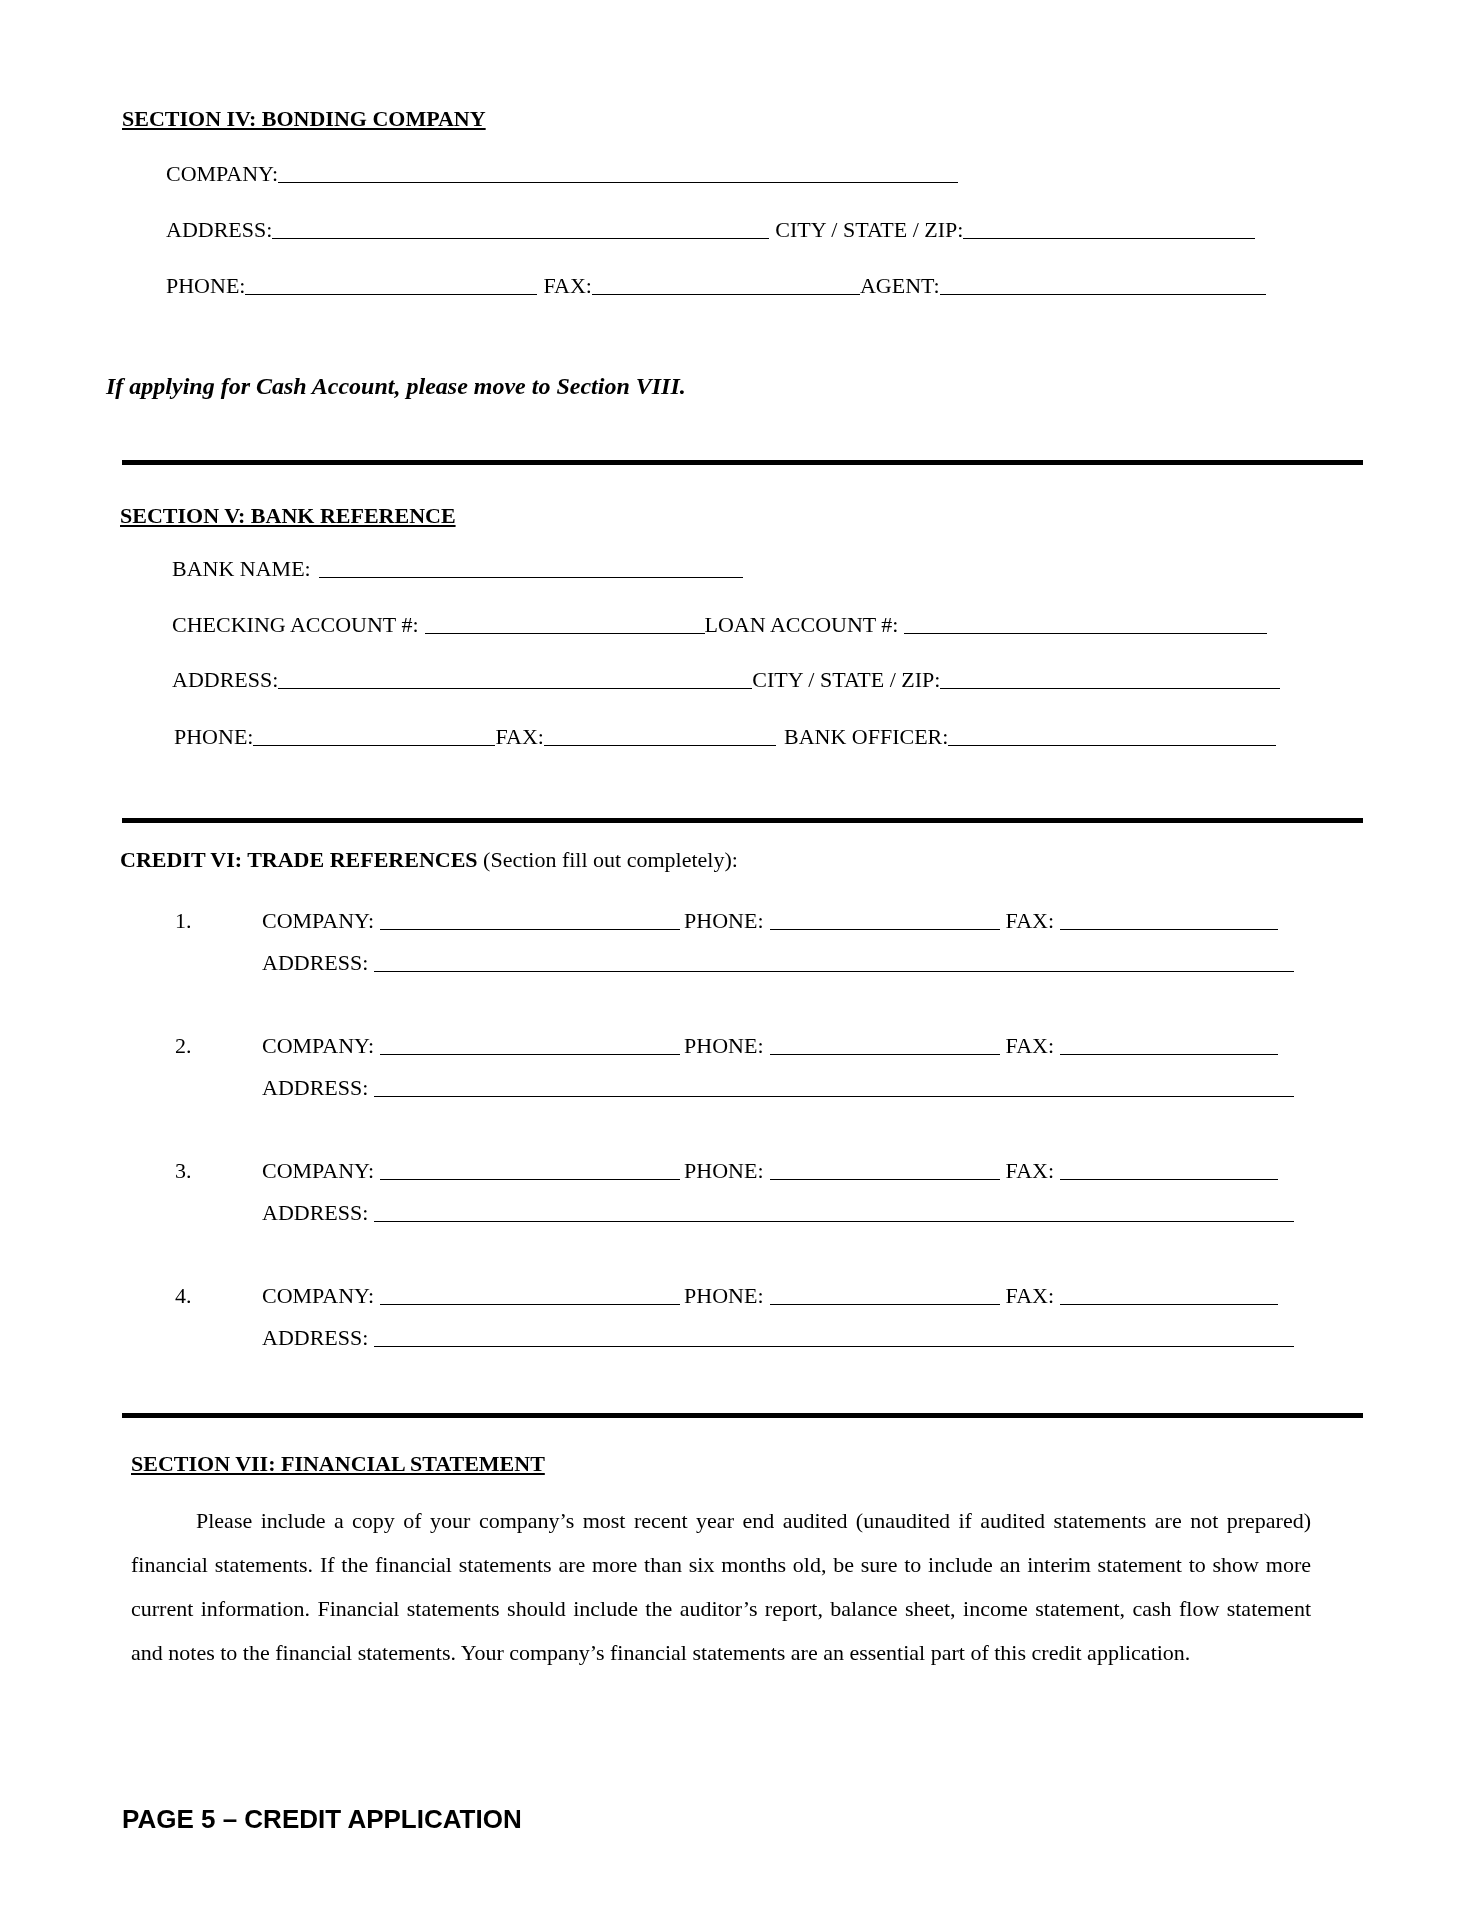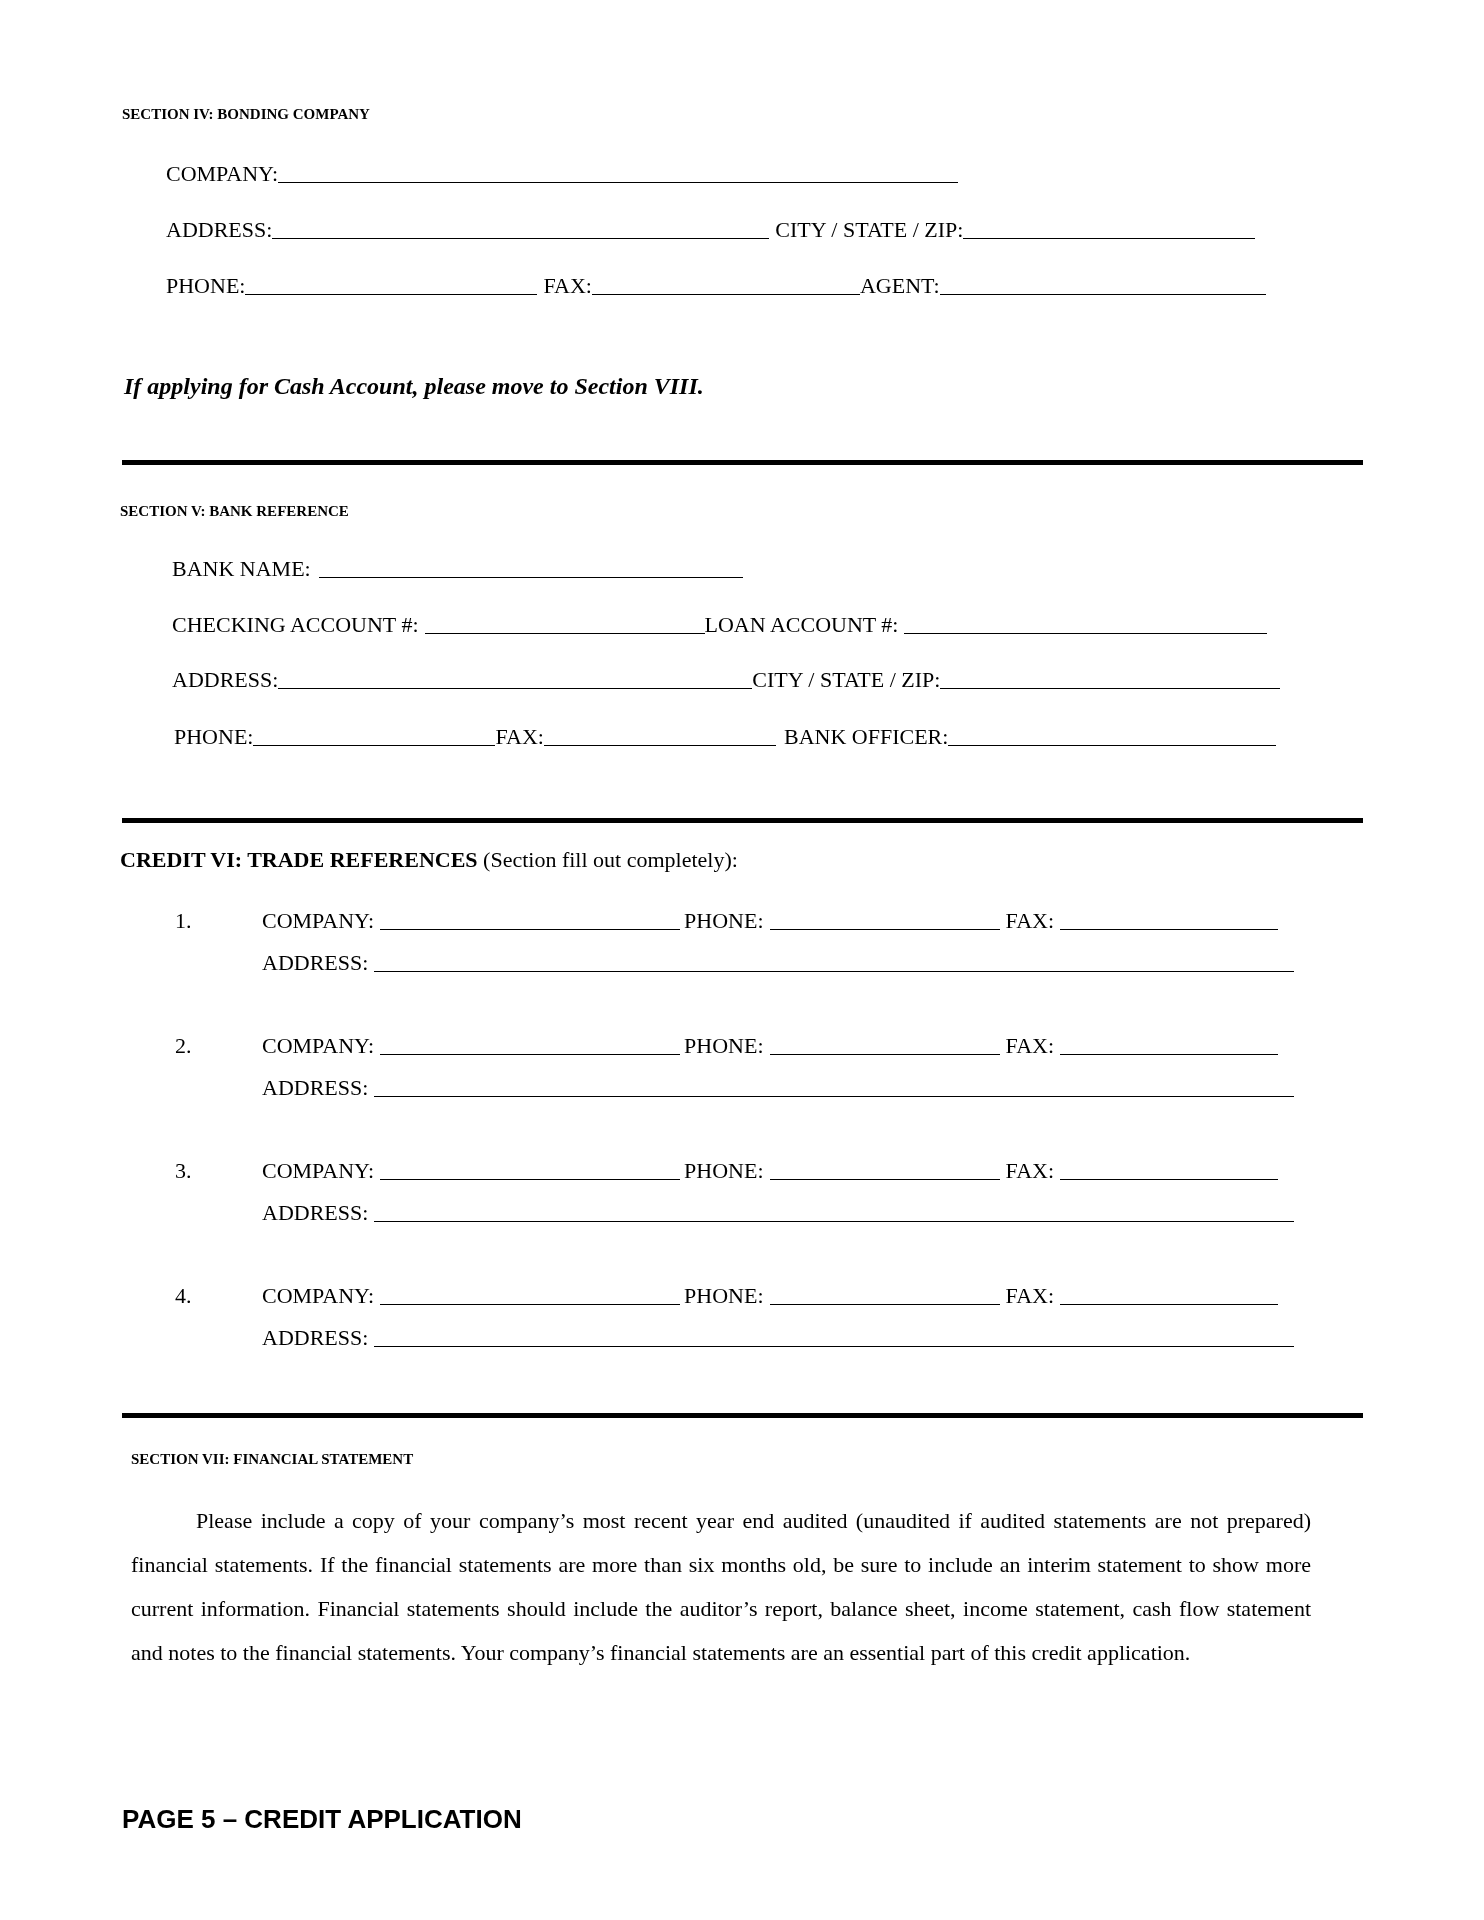--- a/index.html
+++ b/index.html
@@ -1,18 +1,18 @@
 <!DOCTYPE html>
 <html><head>
 <meta charset="utf-8">
 <style>
   html, body { margin: 0; padding: 0; background: #ffffff; }
   body { width: 1484px; height: 1920px; position: relative; overflow: hidden; color: #000; font-family: "Liberation Serif", "DejaVu Serif", serif; }
   .abs { position: absolute; white-space: nowrap; }
-  .heading { font-weight: bold; font-size: 15px; }
+  .heading { font-weight: bold; font-size: 22px; text-decoration: underline; }
   .row { position: absolute; display: flex; align-items: flex-end; font-size: 22px; white-space: nowrap; }
   .label { line-height: 26px; }
   .blank { display: inline-block; border-bottom: 1.5px solid #000; height: 22px; margin-bottom: 4px; }
   .rule { position: absolute; left: 122px; width: 1241px; height: 5px; background: #000; }
   .note { font-weight: bold; font-style: italic; font-size: 24px; }
   .para { position: absolute; left: 131px; width: 1180px; font-size: 22px; line-height: 44px; text-align: justify; text-indent: 65px; }
   .footer { font-family: "Liberation Sans", "DejaVu Sans", sans-serif; font-weight: bold; font-size: 26px; }
   .num { display: inline-block; width: 87px; }
 </style>
 </head>
@@ -34,21 +34,21 @@
 
 <div class="row" style="left:166px; top:272px;">
   <span class="label">PHONE:</span>
   <span class="blank" style="width:292px; margin-right:6px;"></span>
   <span class="label">FAX:</span>
   <span class="blank" style="width:268px;"></span>
   <span class="label">AGENT:</span>
   <span class="blank" style="width:326px;"></span>
 </div>
 
-<div class="abs note" style="left:124px; top:373px;">If applying for Cash Account, please move to Section VIII.</div>
+<div class="abs note" style="left:106px; top:373px;">If applying for Cash Account, please move to Section VIII.</div>
 
 <div class="rule" style="top:460px;"></div>
 
 <div class="abs heading" style="left:120px; top:503px;">SECTION V: BANK REFERENCE</div>
 
 <div class="row" style="left:172px; top:555px;">
   <span class="label" style="margin-right:8px;">BANK NAME:</span>
   <span class="blank" style="width:424px;"></span>
 </div>
 

